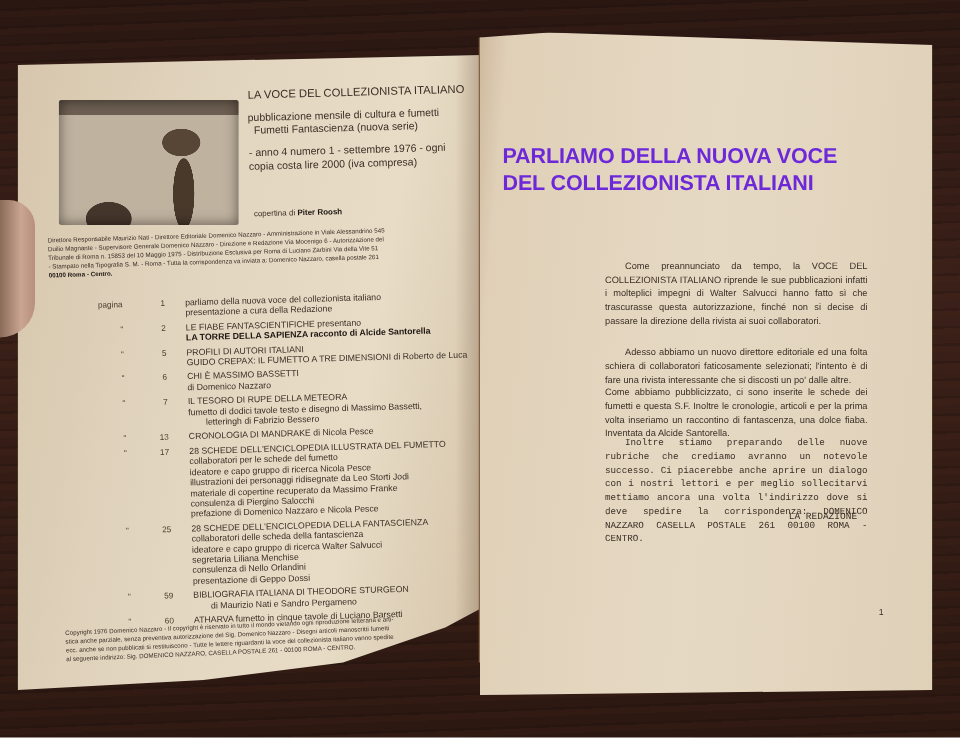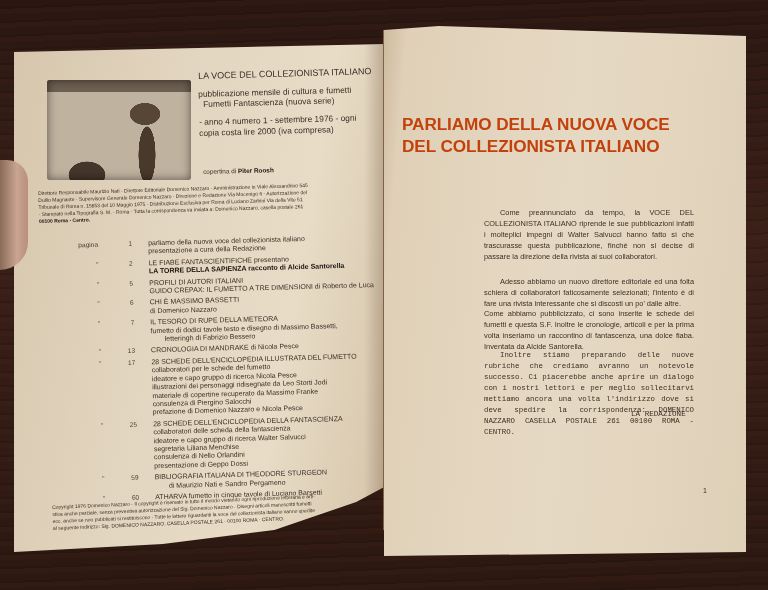--- a/index.html
+++ b/index.html
@@ -30,21 +30,21 @@
       linear-gradient(180deg,#6f6256 0 12%,#b9ad9c 12% 100%);
     box-shadow:inset 0 0 10px rgba(0,0,0,.5);filter:contrast(1.1);}
   .txt{position:absolute;color:#3b2f26;white-space:nowrap;transform-origin:left top;}
   .tiny{font-size:5px;line-height:7px;}
   .b{font-weight:bold;color:#1e1612;}
   .hdr{font-size:9px;line-height:11px;}
   .toc-row{display:flex;gap:0;}
   .toc-lbl{width:46px;text-align:right;padding-right:14px;font-size:6.6px;color:#4a3c30;}
   .toc-num{width:20px;text-align:right;padding-right:16px;font-size:6.6px;color:#4a3c30;}
   .toc-body{font-size:7px;line-height:8.4px;}
-  .title{position:absolute;left:402px;top:113px;font-weight:bold;color:#c2410c;font-size:17.2px;line-height:22px;letter-spacing:-.1px;}
+  .title{position:absolute;left:402px;top:113px;font-weight:bold;color:#6d28d9;font-size:17.2px;line-height:22px;letter-spacing:-.1px;}
   .body-text{position:absolute;left:484px;width:210px;font-size:7.4px;line-height:11px;color:#3b2f26;text-align:justify;}
   .body-text p{margin:0;}
   .indent{text-indent:16px;}
 </style>
 </head>
 <body>
 
 <div class="wood"></div>
 
 <div class="page-left">
@@ -168,25 +168,25 @@
   <div>stica anche parziale, senza preventiva autorizzazione del Sig. Domenico Nazzaro - Disegni articoli manoscritti fumetti</div>
   <div>ecc. anche se non pubblicati si restituiscono - Tutte le lettere riguardanti la voce del collezionista italiano vanno spedite</div>
   <div>al seguente indirizzo: Sig. DOMENICO NAZZARO, CASELLA POSTALE 261 - 00100 ROMA - CENTRO.</div>
 </div>
 
 <div class="spine"></div>
 <div class="page-right"></div>
 
 <div class="title">
   <div>PARLIAMO DELLA NUOVA VOCE</div>
-  <div>DEL COLLEZIONISTA ITALIANO</div>
+  <div>DEL COLLEZIONISTA ITALIANI</div>
 </div>
 
 <div class="body-text" style="top:207px;">
-  <p class="indent">Come preannunciato da tempo, la VOCE DEL COLLEZIONISTA ITALIANO riprende le sue pubblicazioni infatti i molteplici impegni di Walter Salvucci hanno fatto sì che trascurasse questa pubblicazione, finché non si decise di passare la direzione della rivista ai suoi collaboratori.</p>
+  <p class="indent">Come preannunciato da tempo, la VOCE DEL COLLEZIONISTA ITALIANO riprende le sue pubblicazioni infatti i molteplici impegni di Walter Salvucci hanno fatto sì che trascurasse questa autorizzazione, finché non si decise di passare la direzione della rivista ai suoi collaboratori.</p>
 </div>
 <div class="body-text" style="top:276px;">
   <p class="indent">Adesso abbiamo un nuovo direttore editoriale ed una folta schiera di collaboratori faticosamente selezionati; l'intento è di fare una rivista interessante che si discosti un po' dalle altre.</p>
 </div>
 <div class="body-text" style="top:308px;">
   <p>Come abbiamo pubblicizzato, ci sono inserite le schede dei fumetti e questa S.F. Inoltre le cronologie, articoli e per la prima volta inseriamo un raccontino di fantascenza, una dolce fiaba. Inventata da Alcide Santorella.</p>
 </div>
 <div class="body-text" style="top:350px;font-family:Liberation Mono, monospace;">
   <p class="indent">Inoltre stiamo preparando delle nuove rubriche che crediamo avranno un notevole successo. Ci piacerebbe anche aprire un dialogo con i nostri lettori e per meglio sollecitarvi mettiamo ancora una volta l'indirizzo dove si deve spedire la corrispondenza: DOMENICO NAZZARO CASELLA POSTALE 261 00100 ROMA - CENTRO.</p>
 </div>

